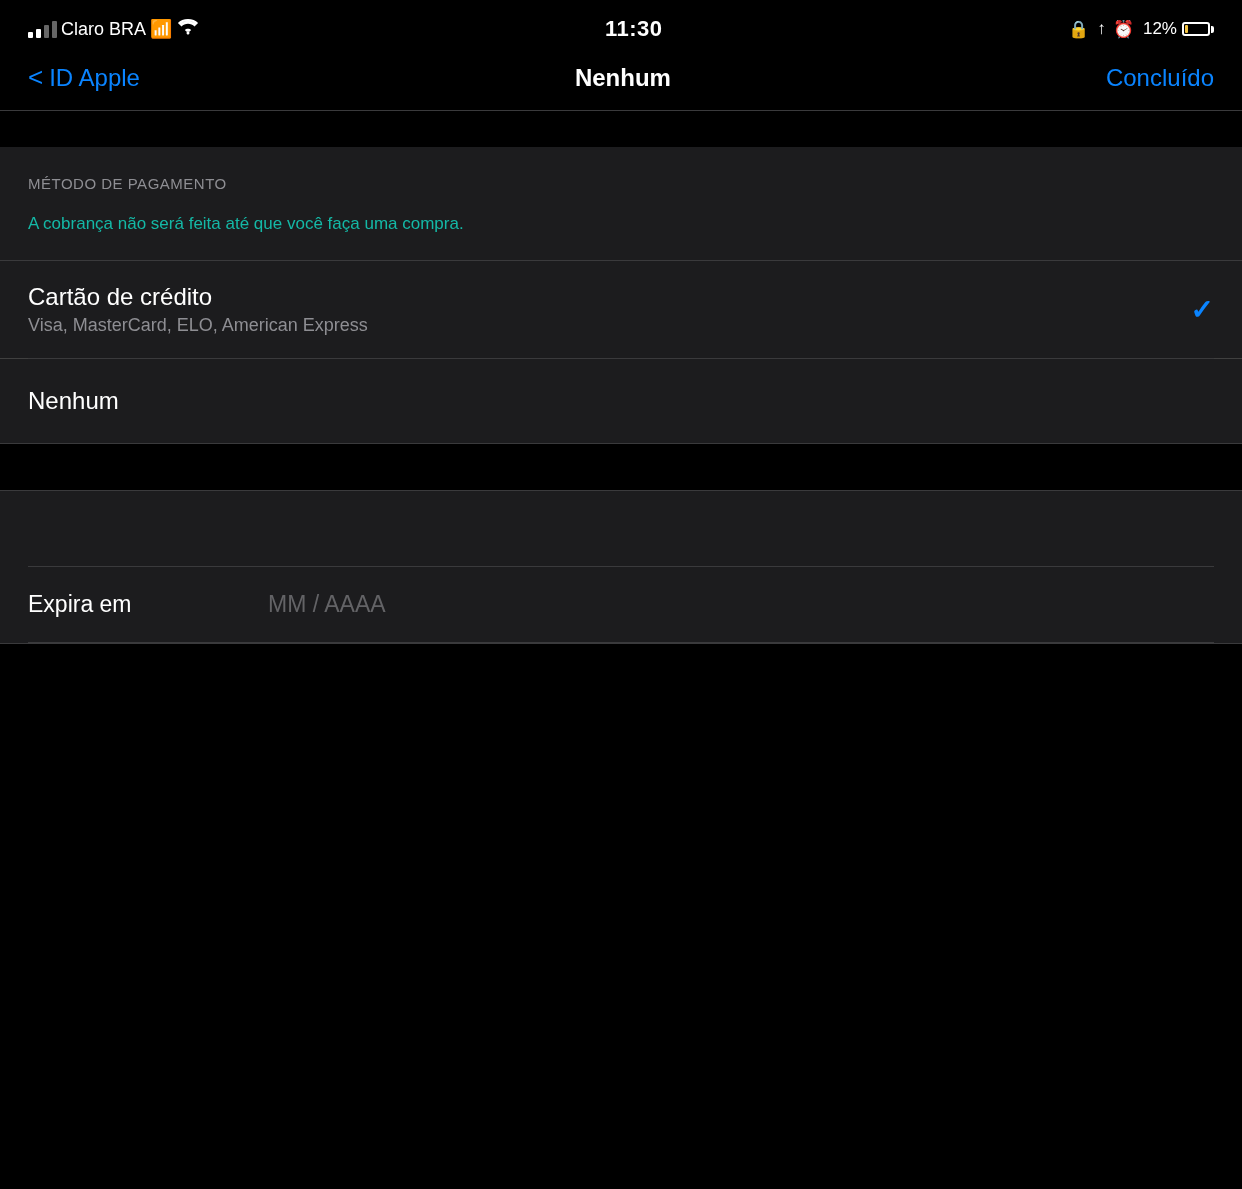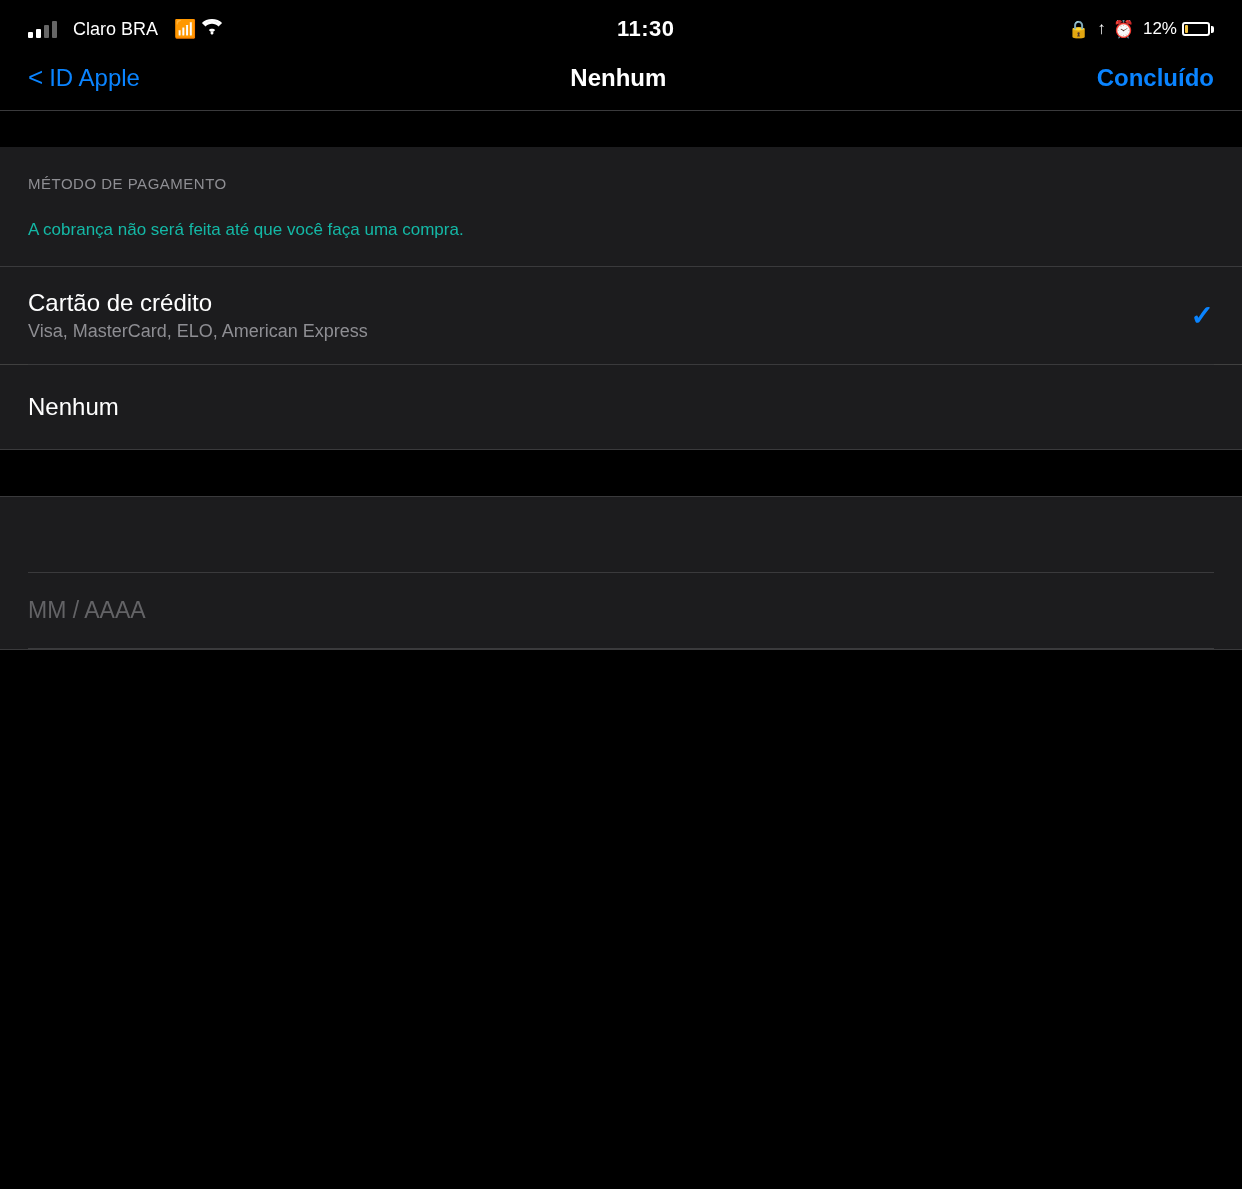--- a/index.html
+++ b/index.html
@@ -19,21 +19,21 @@
       display: flex;
       justify-content: space-between;
       align-items: center;
       padding: 14px 28px 10px 28px;
       height: 54px;
       background: #000;
     }
     .status-left {
       display: flex;
       align-items: center;
-      gap: 16px;
+      gap: 4px;
       font-size: 18px;
       font-weight: 600;
       color: #fff;
     }
     .signal-bars {
       display: flex;
       align-items: flex-end;
       gap: 3px;
       height: 18px;
     }
@@ -129,21 +129,21 @@
       margin-top: -2px;
     }
     .nav-title {
       font-size: 24px;
       font-weight: 700;
       color: #fff;
     }
     .nav-action {
       color: #0A84FF;
       font-size: 24px;
-      font-weight: 700;
+      font-weight: 400;
       cursor: pointer;
     }
 
     
     .section-divider {
       height: 1px;
       background: #3a3a3c;
       margin: 0;
     }
 
@@ -151,21 +151,21 @@
     .section-header {
       background: #1c1c1e;
       padding: 28px 28px 10px 28px;
     }
     .section-label {
       font-size: 15px;
       font-weight: 400;
       color: #8e8e93;
       letter-spacing: 0.5px;
       text-transform: uppercase;
-      margin-bottom: 26px;
+      margin-bottom: 20px;
     }
     .section-description {
       font-size: 17px;
       color: #14b8a6;
       line-height: 1.4;
       padding-bottom: 14px;
     }
 
     
     .list-section {
@@ -330,20 +330,21 @@
 <div class="form-section">
   <div class="section-divider"></div>
 
   <div class="form-row">
     <input type="text" style="background: transparent; border: none; outline: none; color: rgb(255, 255, 255); font-size: 23px; flex: 1 1 0%;" placeholder="">
   </div>
 
   <div class="inner-divider"></div>
 
   <div class="form-row">
+    <span class="form-label">Expira em</span>
     <span class="form-input-placeholder">MM / AAAA</span>
   </div>
 
   <div class="inner-divider"></div>
 
 
   <div class="section-divider"></div>
 </div>
 
 <div style="height:100px; background:#000;"></div>

